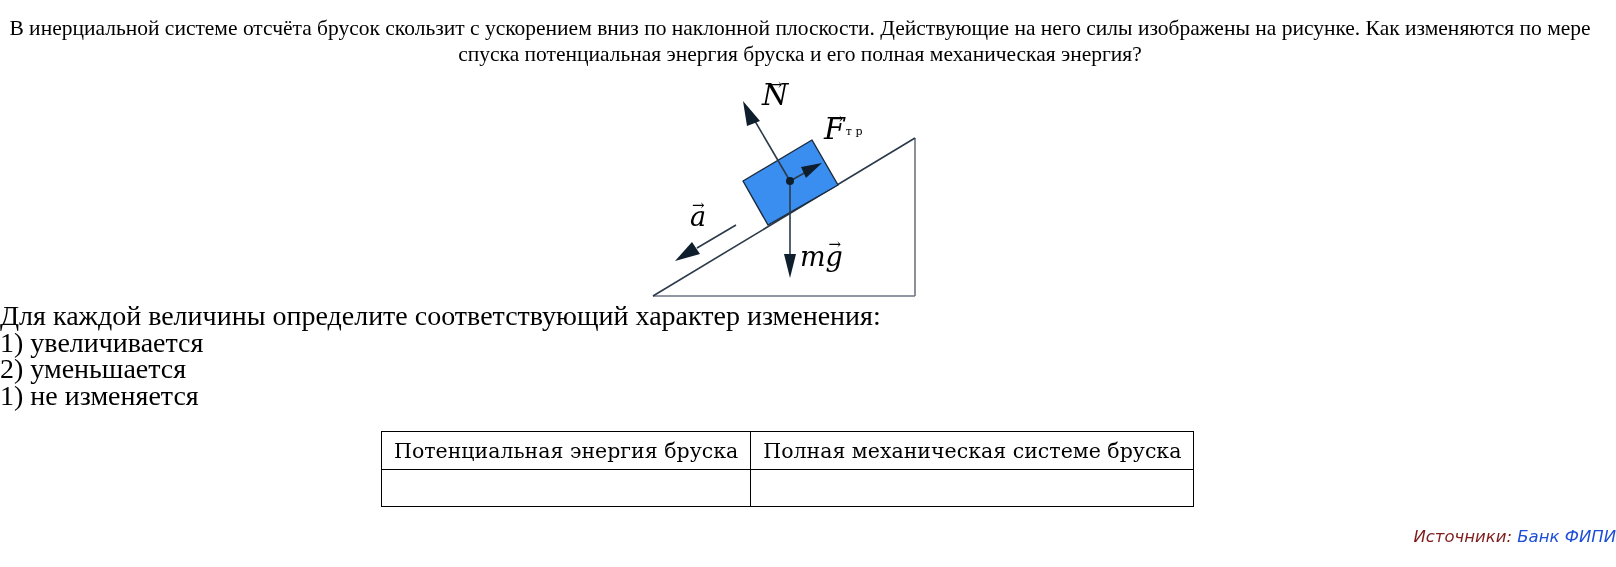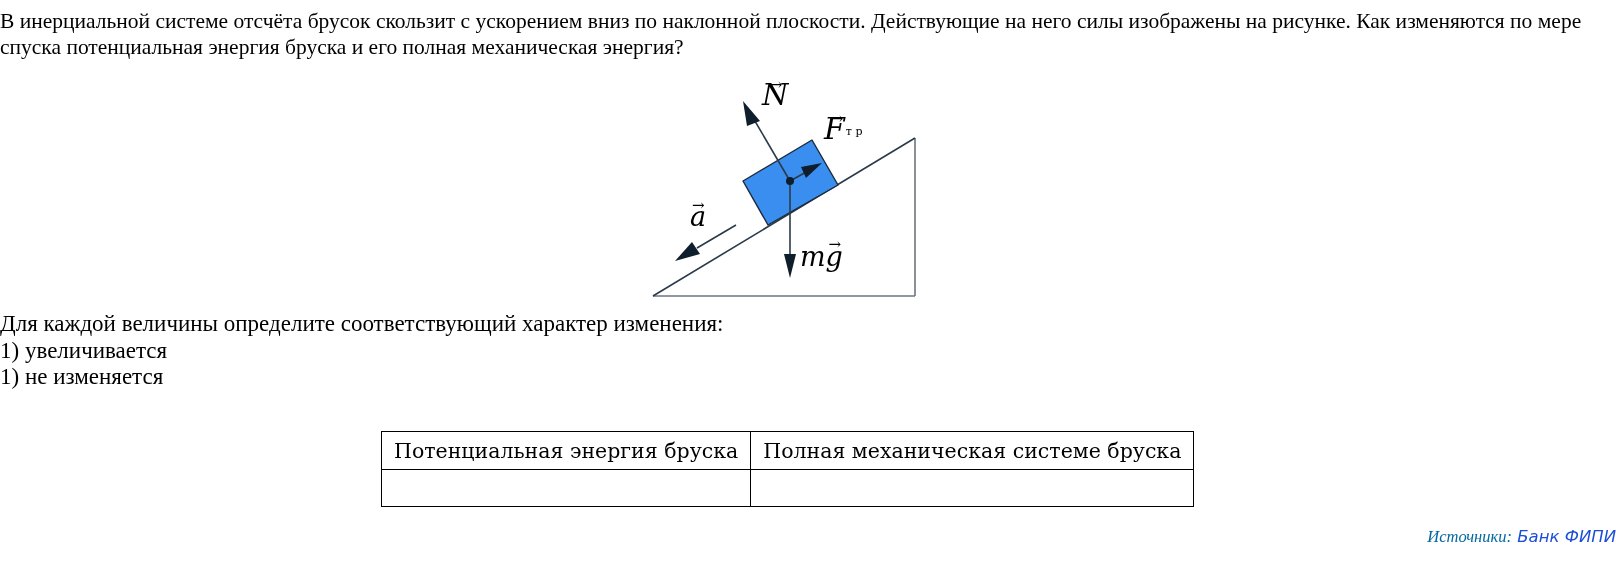--- a/index.html
+++ b/index.html
@@ -1,25 +1,25 @@
 <!DOCTYPE html>
 <html><head>
   <meta charset="utf-8">
   <style>
     html, body { margin: 0; padding: 0; background: #ffffff; }
     body { width: 1616px; height: 567px; position: relative; overflow: hidden; color: #000; }
     .serif { font-family: "Liberation Serif", "DejaVu Serif", serif; }
     .question {
-      position: absolute; left: 0; top: 8px; width: 1600px;
-      font-size: 21.5px; line-height: 26px;
+      position: absolute; left: 0; top: 15px; width: 1600px;
+      font-size: 21.5px; line-height: 26px; text-align: center;
     }
     .figure { position: absolute; left: 640px; top: 72px; width: 300px; height: 240px; }
     .instructions {
-      position: absolute; left: 0; top: 311px;
-      font-size: 23px; line-height: 26.5px;
+      position: absolute; left: 0; top: 303px;
+      font-size: 28px; line-height: 26.5px;
     }
     .instructions div { white-space: nowrap; }
     .answer-table {
       position: absolute; left: 381px; top: 431px;
       border-collapse: collapse;
       font-family: "DejaVu Serif", "Liberation Serif", serif;
       font-size: 20.5px;
     }
     .answer-table th, .answer-table td {
       border: 1.3px solid #000;
@@ -30,21 +30,21 @@
     }
     .answer-table th { height: 37px; }
     .answer-table td { height: 36px; }
     .answer-table th.c1 { width: 342px; }
     .answer-table th.c2 { width: 413px; }
     .source {
       position: absolute; right: 0; top: 527px;
       font-family: "DejaVu Sans", "Liberation Sans", sans-serif;
       font-style: italic; font-size: 16.5px; white-space: nowrap;
     }
-    .source .label { color: #0369a1; font-family: Liberation Serif, serif; }
+    .source .label { color: #7f1d1d; }
     .source .value { color: #1d4ed8; }
     .math { font-family: "DejaVu Serif", "Liberation Serif", serif; font-style: italic; }
   </style>
 </head>
 <body>
 
 <div class="question serif">В инерциальной системе отсчёта брусок скользит с ускорением вниз по наклонной плоскости. Действующие на него силы изображены на рисунке. Как изменяются по мере спуска потенциальная энергия бруска и его полная механическая энергия?</div>
 
 <div class="figure">
   <svg width="300" height="240" viewBox="640 72 300 240" xmlns="http://www.w3.org/2000/svg">
@@ -97,20 +97,21 @@
   </div>
 
   <div style="position:absolute; left:160px; top:170px; font-size:27px; line-height:30px; white-space:nowrap;" class="math">
     <span>m</span><span style="position:relative; display:inline-block;"><span style="position:absolute; left:3px; top:-13px; font-size:15px; font-style:normal;">→</span><span>g</span></span>
   </div>
 </div>
 
 <div class="instructions serif">
   <div>Для каждой величины определите соответствующий характер изменения:</div>
   <div>1) увеличивается</div>
+  <div>2) уменьшается</div>
   <div>1) не изменяется</div>
 </div>
 
 <table class="answer-table">
   <thead>
     <tr>
       <th class="c1">Потенциальная энергия бруска</th>
       <th class="c2">Полная механическая системе бруска</th>
     </tr>
   </thead>

